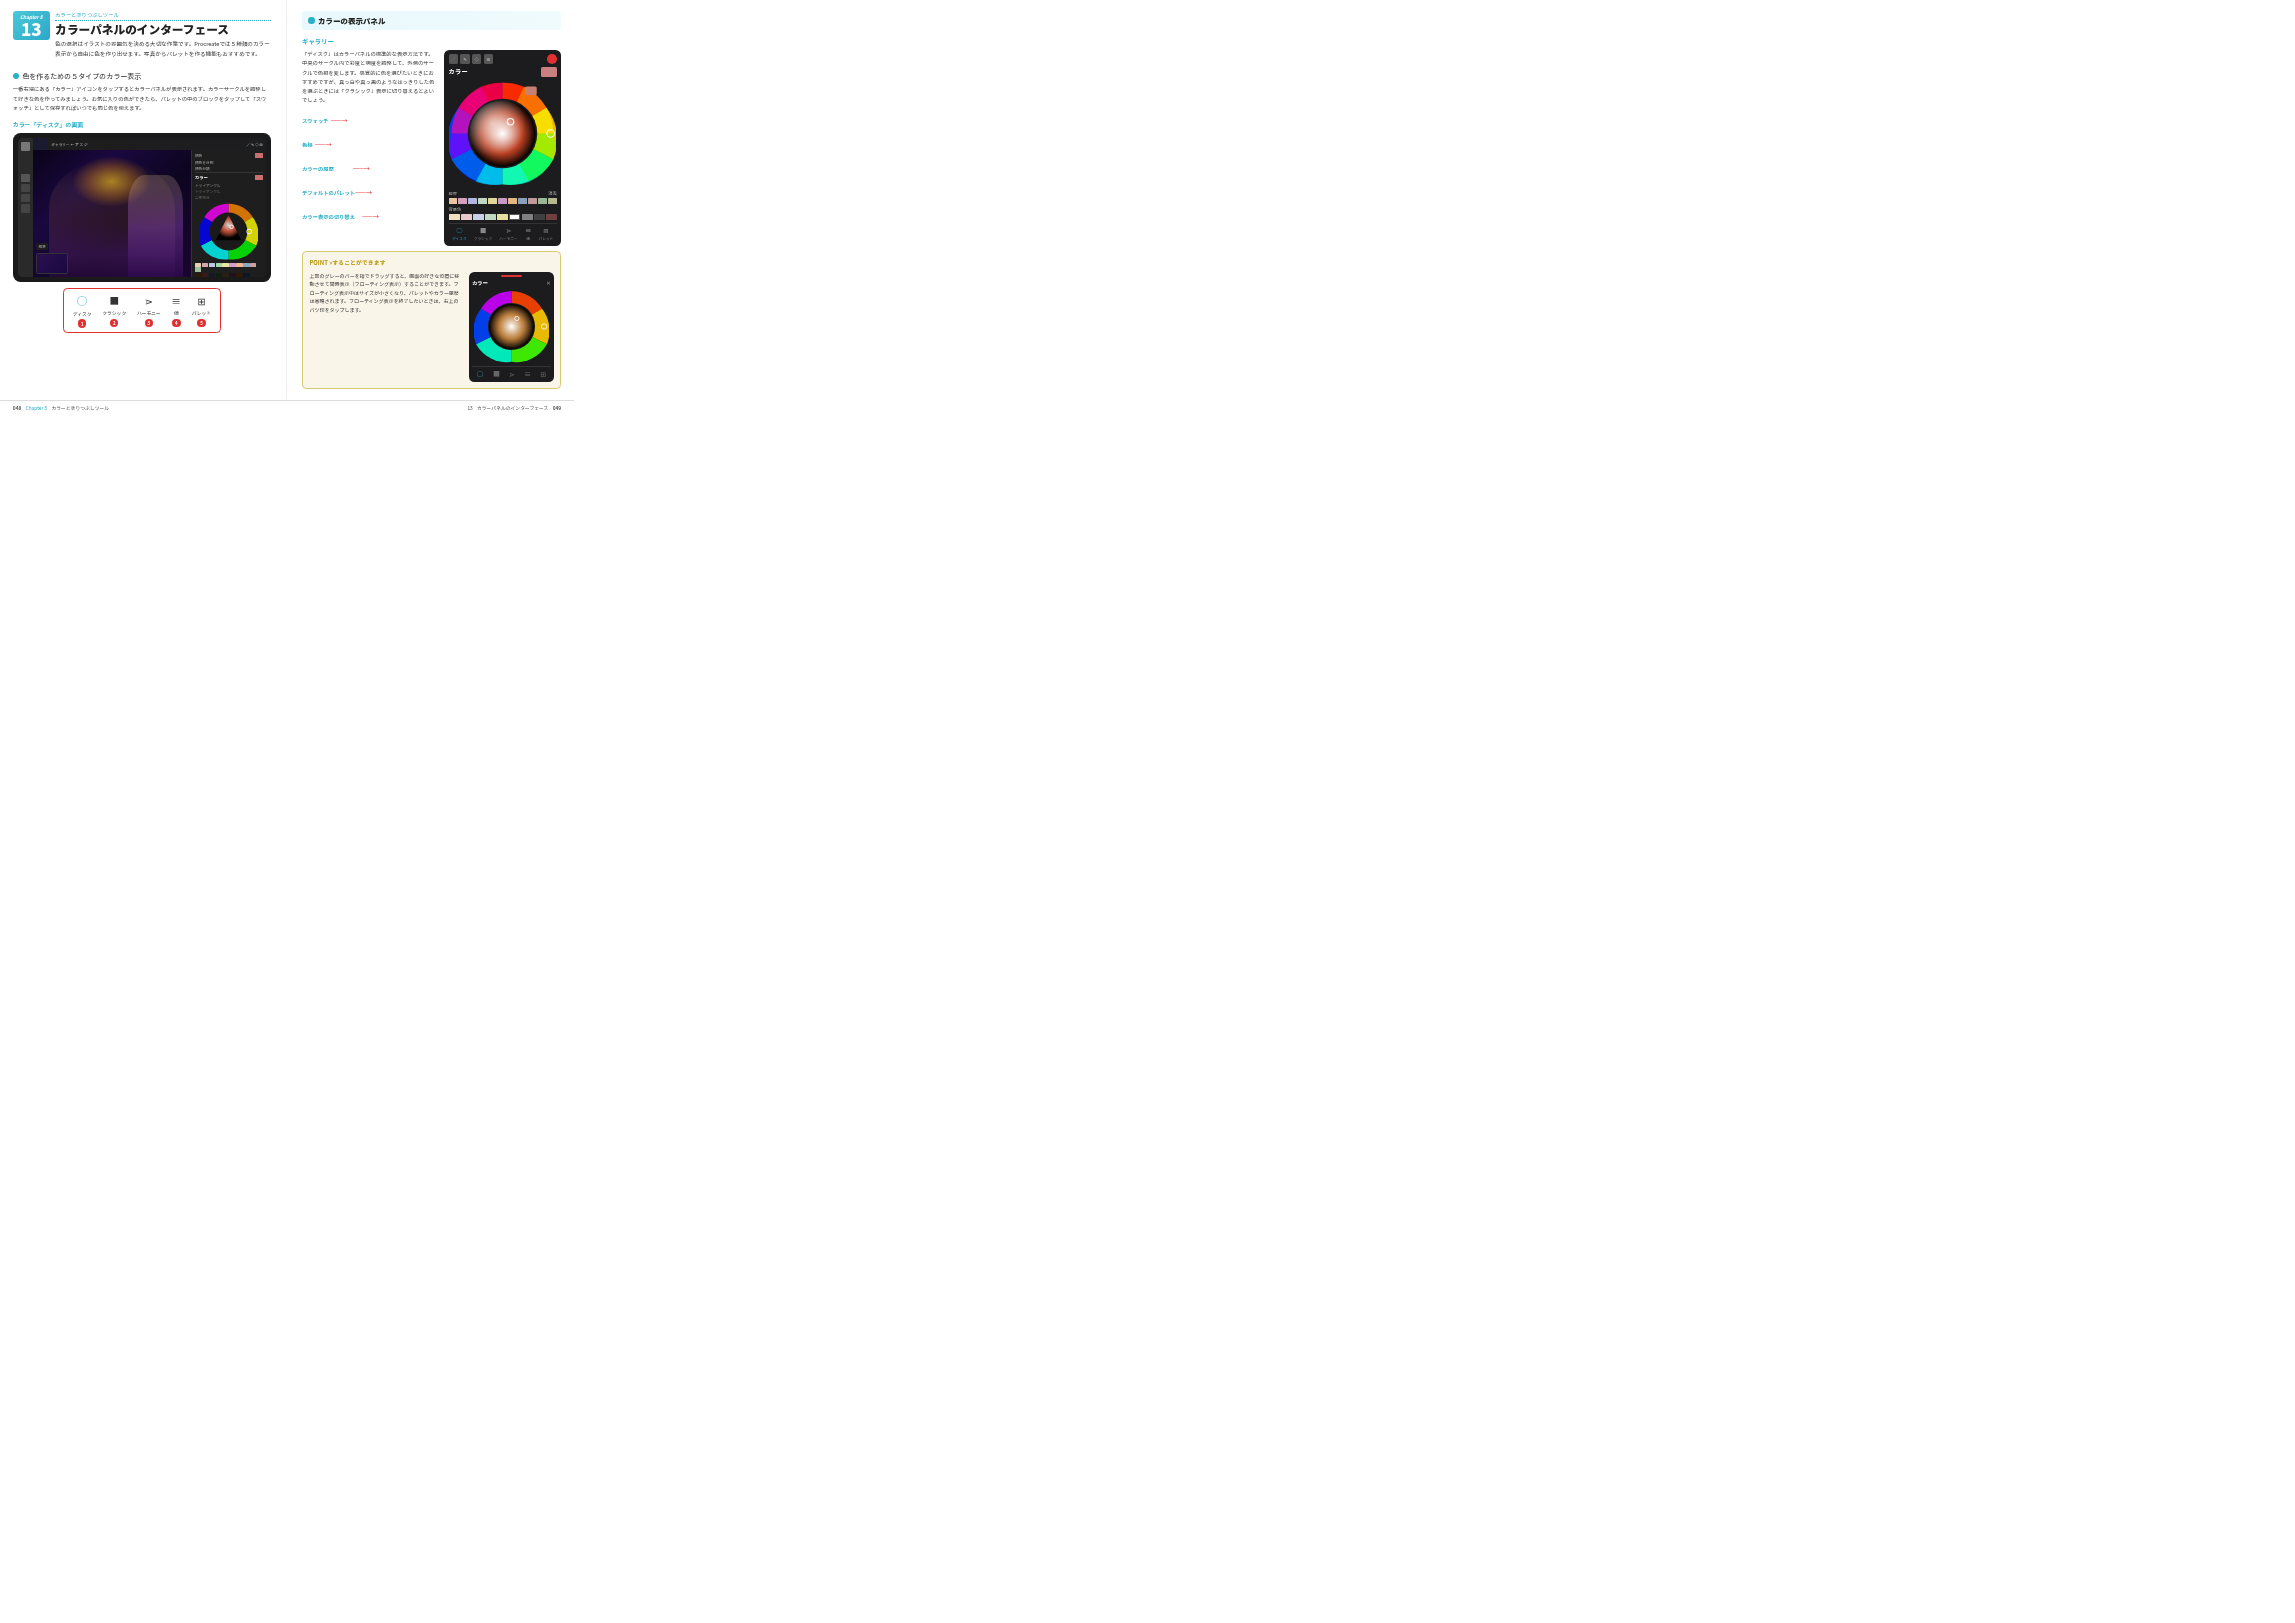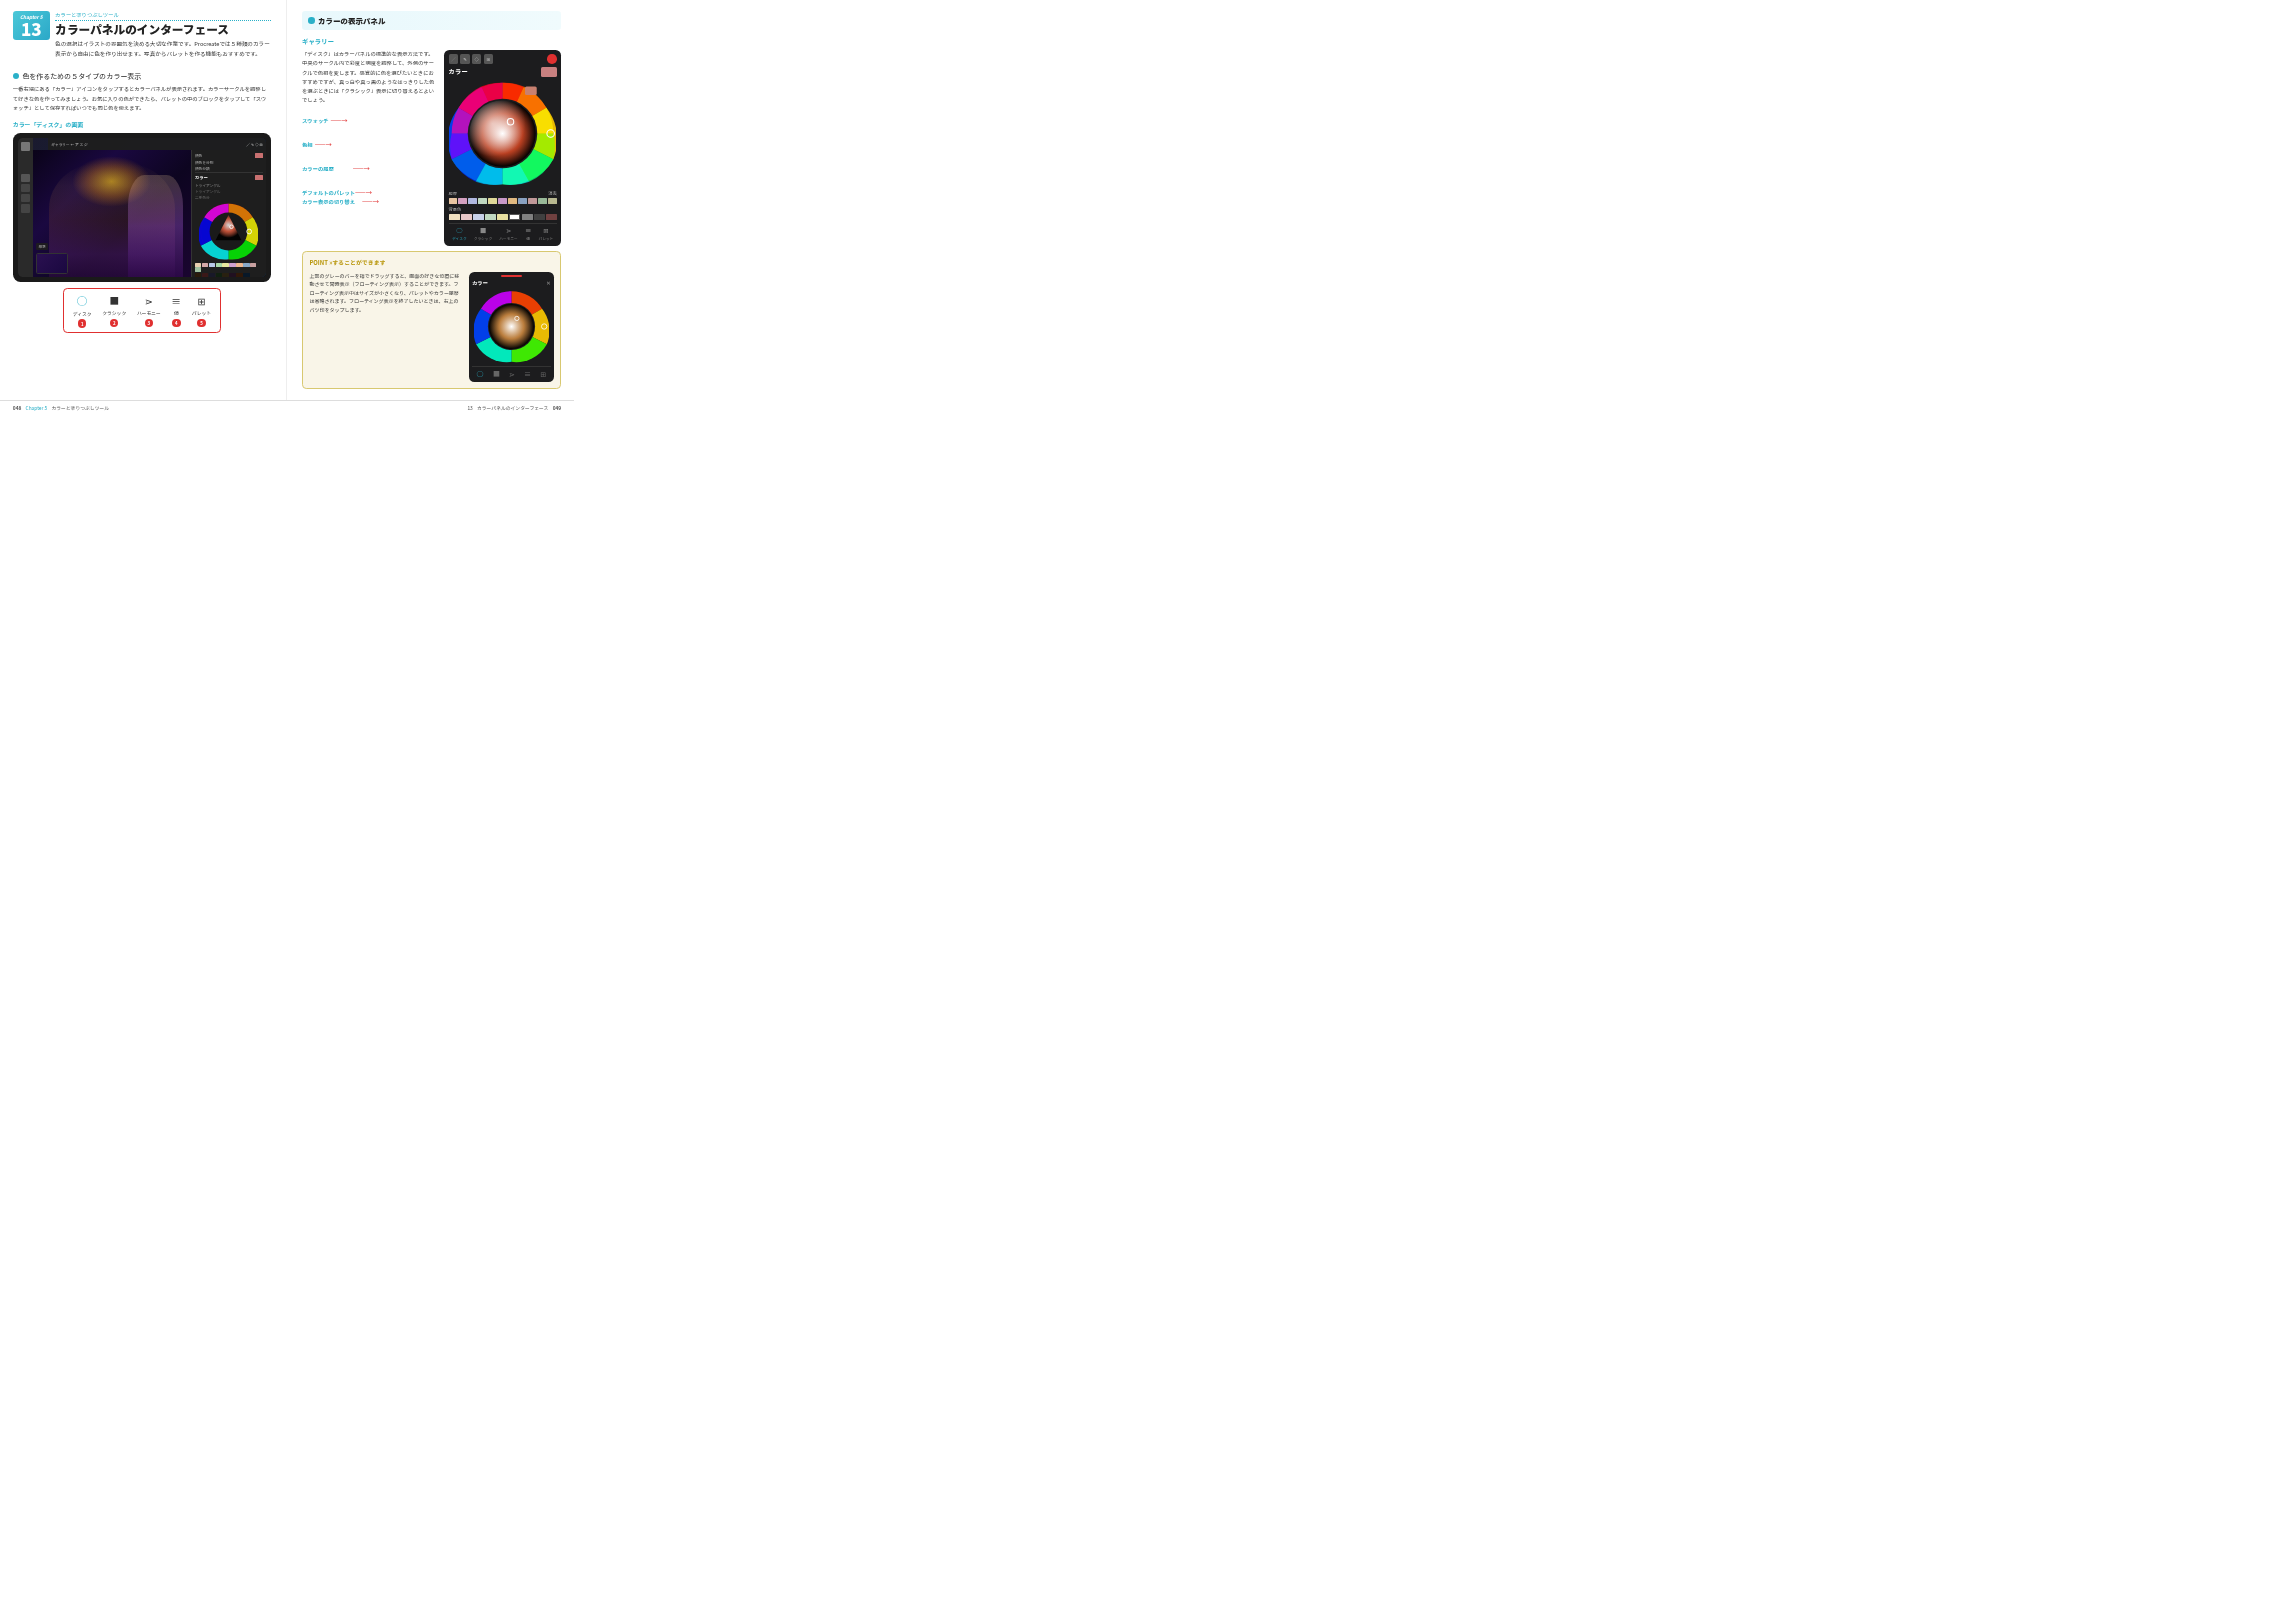--- a/index.html
+++ b/index.html
@@ -762,21 +762,21 @@
             <span style="color:#e03030;font-size:6.4px;">——→</span>
           </div>
           <div style="display:flex;align-items:center;gap:2.1px;margin-bottom:15px;">
             <span class="ann-label">色相</span>
             <span style="color:#e03030;font-size:6.4px;">——→</span>
           </div>
           <div style="display:flex;align-items:center;gap:19px;margin-bottom:15px;">
             <span class="ann-label">カラーの履歴</span>
             <span style="color:#e03030;font-size:6.4px;">——→</span>
           </div>
-          <div style="display:flex;align-items:center;gap:0;">
+          <div style="display:flex;align-items:center;gap:0;margin-bottom:15px;">
             <span class="ann-label">デフォルトのパレット</span>
             <span style="color:#e03030;font-size:6.4px;">——→</span>
           </div>
           <div style="display:flex;align-items:center;gap:7px;">
             <span class="ann-label">カラー表示の切り替え</span>
             <span style="color:#e03030;font-size:6.4px;">——→</span>
           </div>
         </div>
       </div>
 

